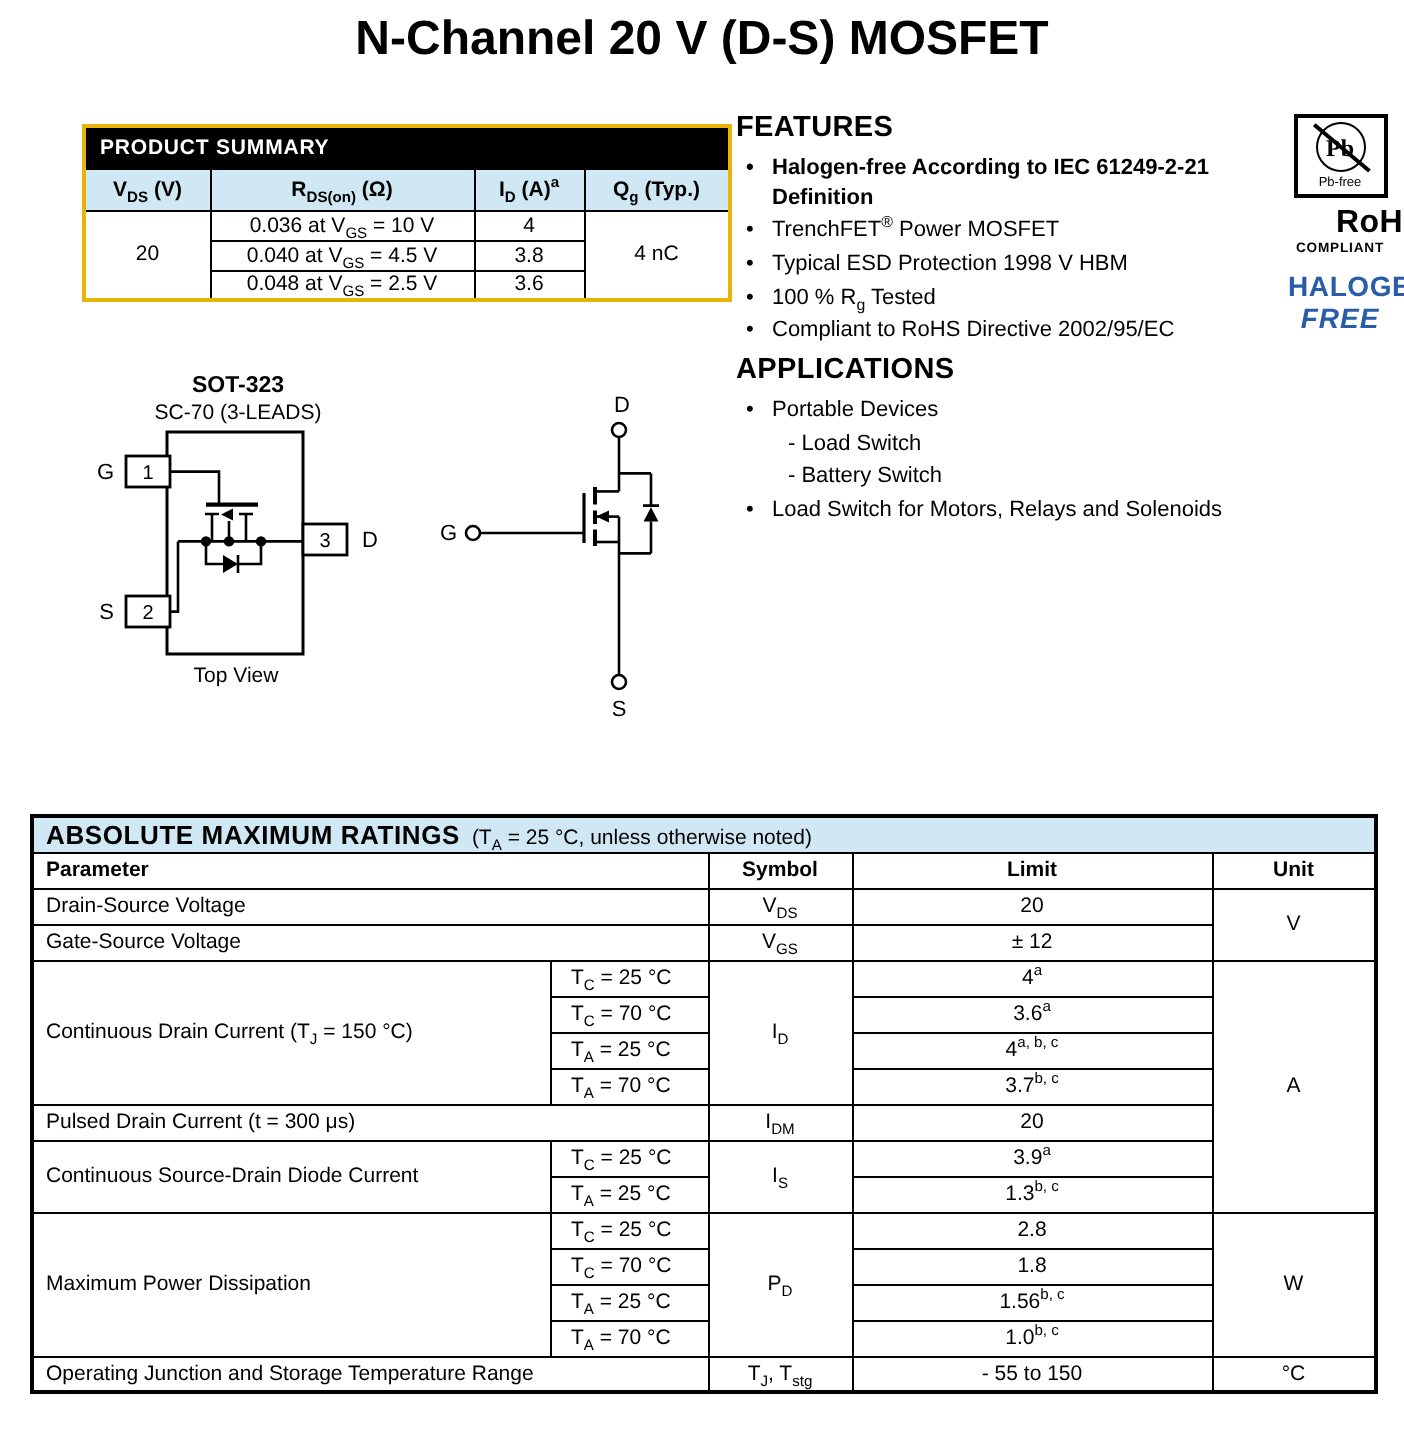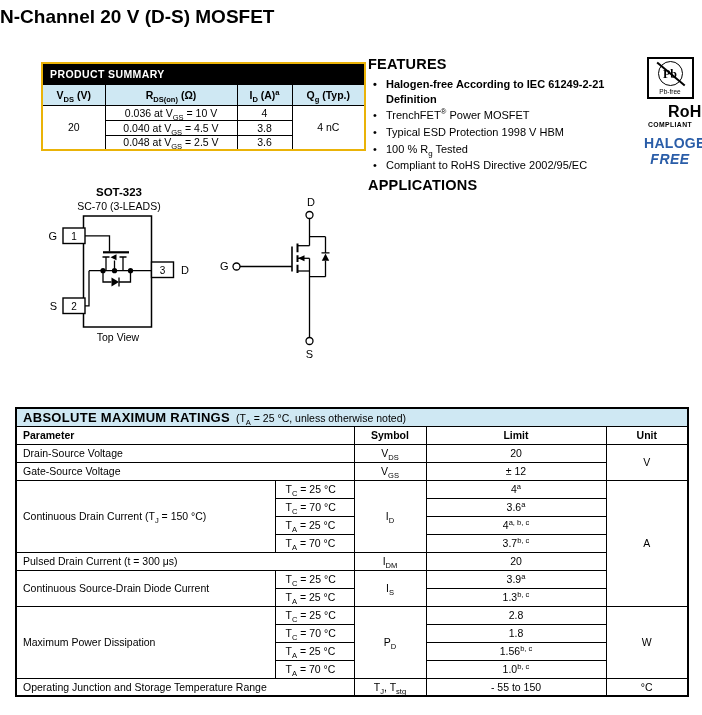--- a/index.html
+++ b/index.html
@@ -3,21 +3,21 @@
 <meta charset="utf-8">
 <style>
   * { box-sizing: border-box; }
   html,body { margin:0; padding:0; background:#fff; }
   .page {
     position: relative; width: 702px; height: 715px; background:#fff;
     font-family: "Liberation Sans", sans-serif; color:#000; overflow:hidden;
   }
   .page-title {
     position:absolute; top:6px; left:0; width:100%;
-    font-size:19px; font-weight:bold; margin:0;
+    text-align:center; font-size:24px; font-weight:bold; margin:0;
   }
   
   table { border-collapse: collapse; table-layout: fixed; }
   .ps-table { position:absolute; left:16px; top:62px; width:323px; border:2px solid #eab308;margin-left:25px; }
   .ps-table td { border:1px solid #000; font-size:10.5px; text-align:center; padding:0 2px; }
   .ps-title-cell {
     background:#000; color:#fff; font-weight:bold; text-align:left !important;
     font-size:13px; height:21px; padding-left:7px !important; letter-spacing:0.4px;
   }
   .ps-head td { background: var(--table-header-bg, #cfe8f3); font-weight:bold; height:21px; }
@@ -126,20 +126,26 @@
       <div class="pb-free-label">Pb-free</div>
     </div>
     <div class="rohs-word">RoHS</div>
     <div class="compliant-word">COMPLIANT</div>
     <div class="halogen-word">HALOGEN</div>
     <div class="free-word">FREE</div>
   </div>
 
   <div class="applications">
     <h2 class="sec-title">APPLICATIONS</h2>
+    <ul class="bullets">
+      <li class="bulleted">Portable Devices</li>
+      <li class="sub">- Load Switch</li>
+      <li class="sub">- Battery Switch</li>
+      <li class="bulleted">Load Switch for Motors, Relays and Solenoids</li>
+    </ul>
   </div>
 
   <svg class="pkg-svg" width="195" height="170" viewBox="30 180 195 170">
     <text x="119" y="196" text-anchor="middle" font-size="11.5" font-weight="bold">SOT-323</text>
     <text x="119" y="209.5" text-anchor="middle" font-size="10.5">SC-70 (3-LEADS)</text>
     <rect x="83.5" y="216" width="68" height="111" fill="none" stroke="#000" stroke-width="1.5"></rect>
     <rect x="63" y="228" width="22" height="15.5" fill="#fff" stroke="#000" stroke-width="1.4"></rect>
     <rect x="63" y="298" width="22" height="15.5" fill="#fff" stroke="#000" stroke-width="1.4"></rect>
     <rect x="151.5" y="262" width="22" height="15.5" fill="#fff" stroke="#000" stroke-width="1.4"></rect>
     <text x="74" y="239.5" text-anchor="middle" font-size="10">1</text>

